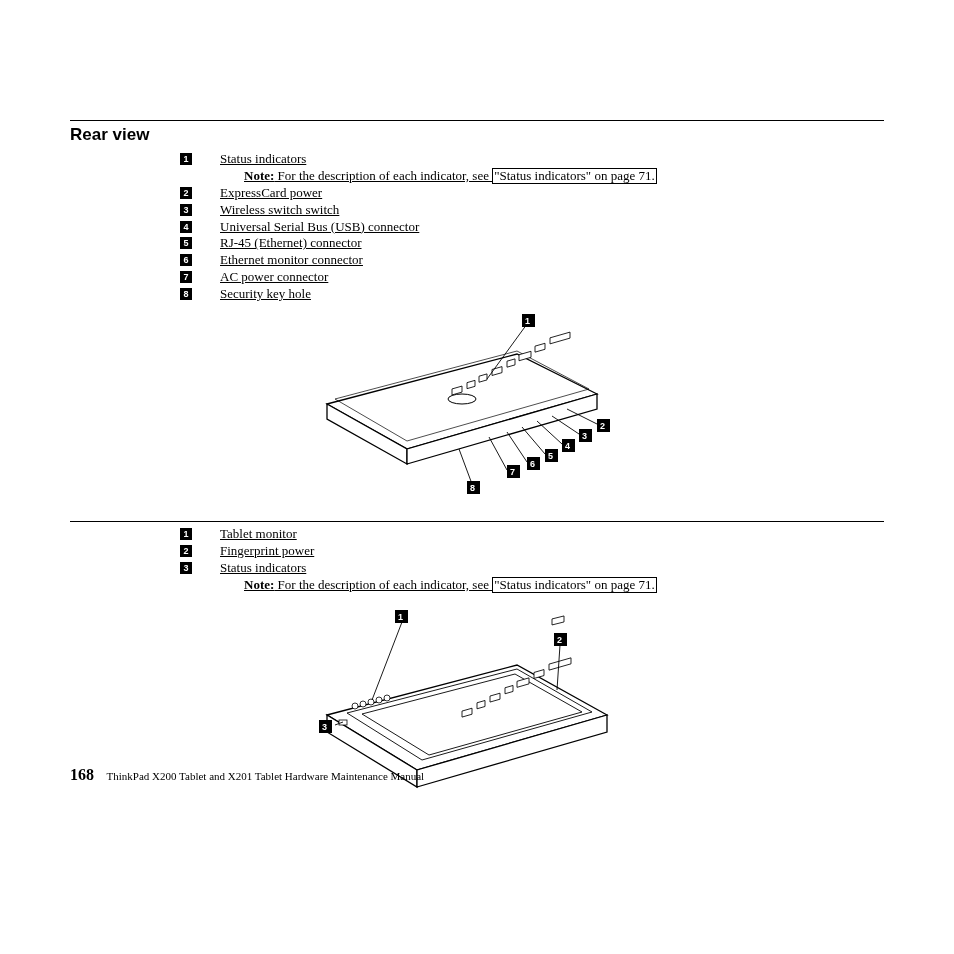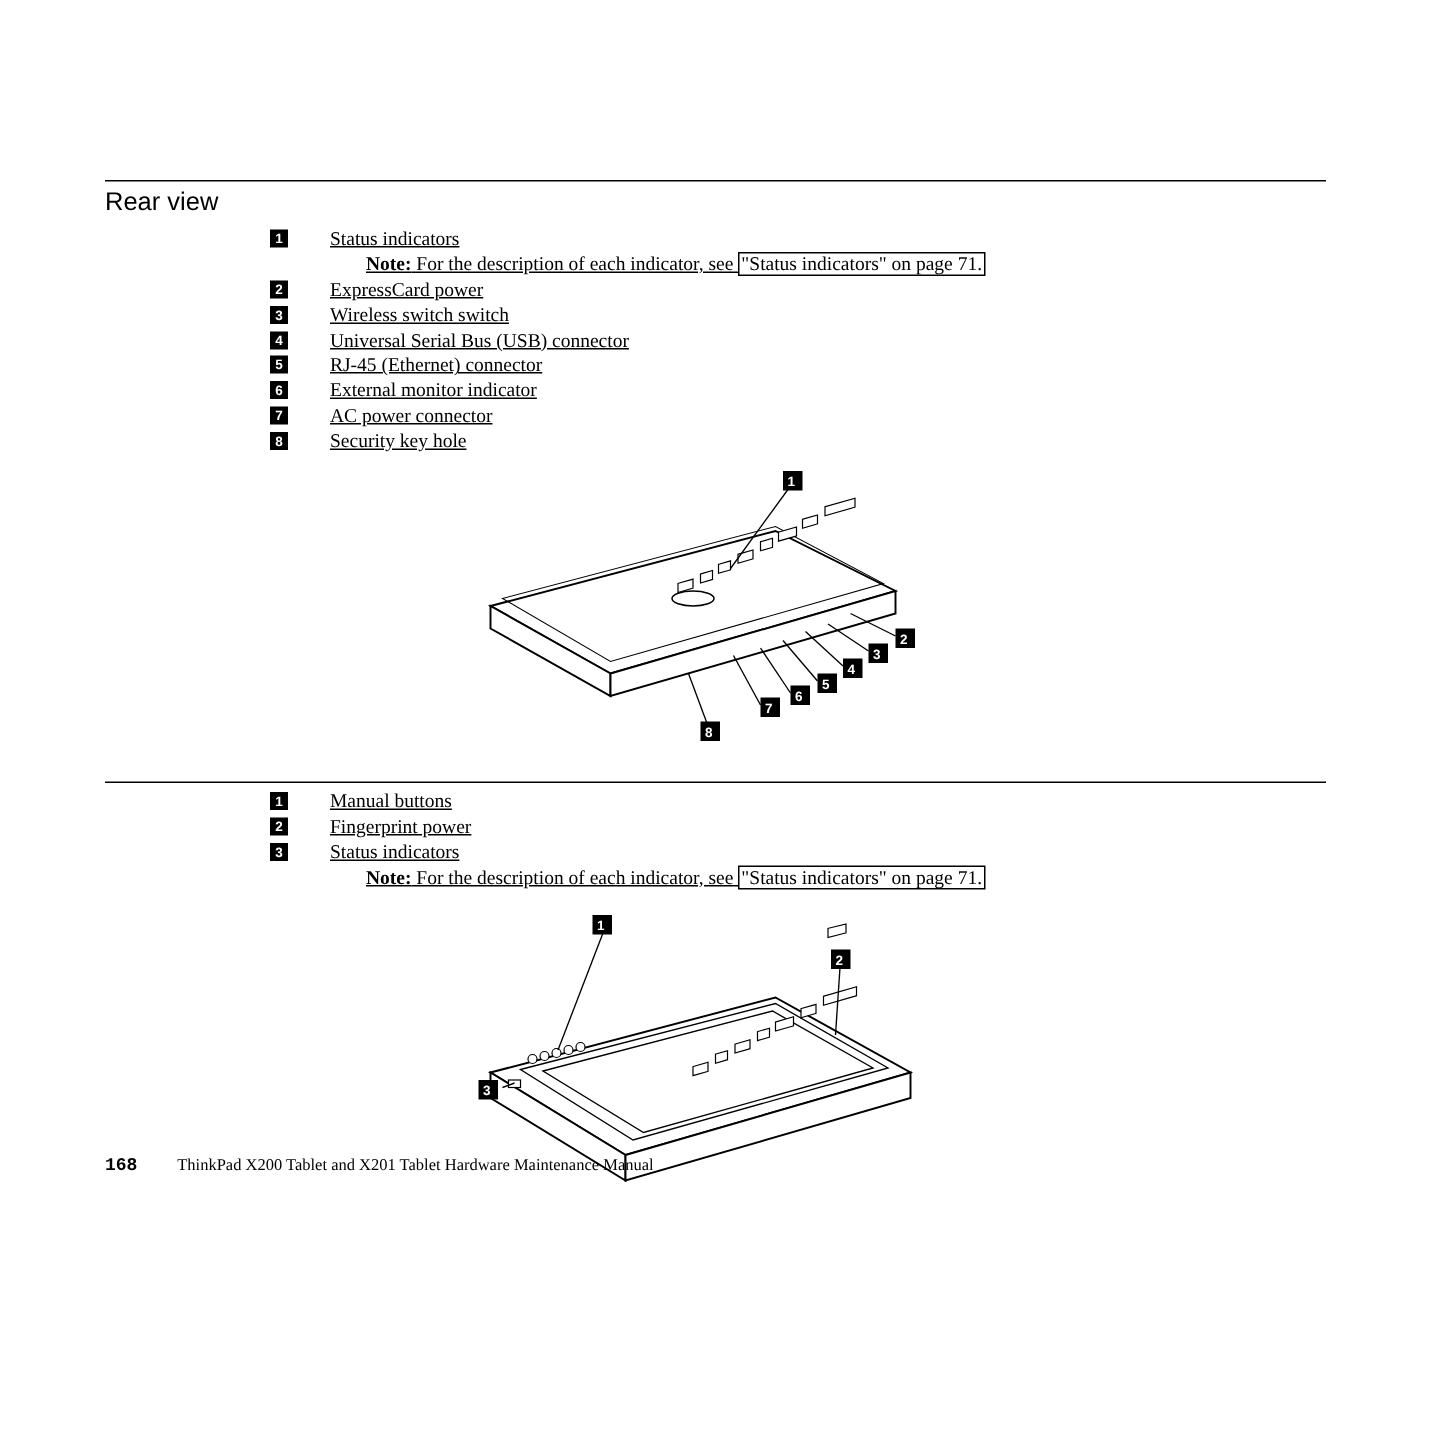--- a/index.html
+++ b/index.html
@@ -19,21 +19,21 @@
     height: 834px;
     box-sizing: border-box;
   }
   hr.rule {
     border: none;
     border-top: 1px solid #000;
     margin: 0 0 4px 0;
   }
   .section-heading {
     font-family: Arial, Helvetica, sans-serif;
-    font-weight: normal;
+    font-weight: bold;
     font-size: 17px;
     margin: 0 0 6px 0;
   }
   .item-list {
     margin-left: 110px;
     margin-bottom: 6px;
   }
   .item-row {
     display: flex;
     align-items: flex-start;
@@ -66,23 +66,22 @@
     margin: 4px 0 18px 0;
   }
   .footer {
     position: absolute;
     bottom: 50px;
     left: 70px;
     font-size: 11px;
   }
   .footer .pnum {
     font-weight: bold;
-    font-size: 12px;
-    margin-right: 24px;
-    font-family: Liberation Mono, monospace;
+    font-size: 16px;
+    margin-right: 10px;
   }
   svg text.cal { font-family: Arial, sans-serif; font-weight: bold; }
 </style>
 </head>
 <body>
 
 <div class="page">
 
   <hr class="rule">
   <div class="section-heading">Rear view</div>
@@ -106,21 +105,21 @@
     <div class="item-row">
         <div class="num-box">4</div>
         <div class="item-text">Universal Serial Bus (USB) connector</div>
       </div>
     <div class="item-row">
         <div class="num-box">5</div>
         <div class="item-text">RJ-45 (Ethernet) connector</div>
       </div>
     <div class="item-row">
         <div class="num-box">6</div>
-        <div class="item-text">External monitor indicator</div>
+        <div class="item-text">Ethernet monitor connector</div>
       </div>
     <div class="item-row">
         <div class="num-box">7</div>
         <div class="item-text">AC power connector</div>
       </div>
     <div class="item-row">
         <div class="num-box">8</div>
         <div class="item-text">Security key hole</div>
       </div>
   </div>
@@ -177,21 +176,21 @@
           <text class="cal" x="203" y="182" fill="#fff" font-size="9">8</text>
       </g>
     </svg>
   </div>
 
   <hr class="rule">
 
   <div class="item-list">
     <div class="item-row">
         <div class="num-box">1</div>
-        <div class="item-text">Manual buttons</div>
+        <div class="item-text">Tablet monitor</div>
       </div>
     <div class="item-row">
         <div class="num-box">2</div>
         <div class="item-text">Fingerprint power</div>
       </div>
     <div class="item-row">
       <div class="num-box">3</div>
       <div class="item-text">
         <span>Status indicators</span><br>
         <span class="note-bold">Note:</span><span> For the description of each indicator, see </span><span class="xref">"Status indicators" on page 71.</span>

